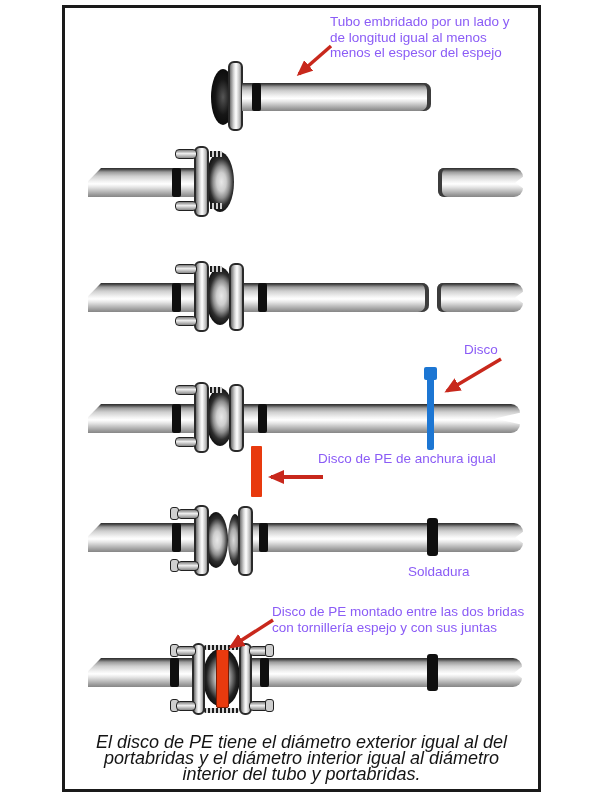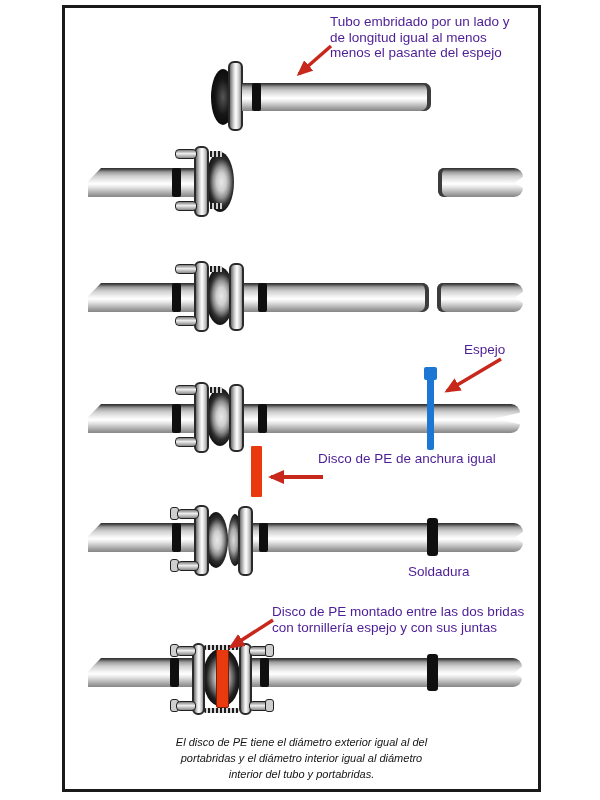--- a/index.html
+++ b/index.html
@@ -39,23 +39,23 @@
        background:repeating-linear-gradient(90deg,#1c1c1c 0 2px,#cfcfcf 2px 4px);}
   .thread{position:absolute;height:5px;border-radius:2px;
        background:repeating-linear-gradient(90deg,#1c1c1c 0 2px,#d6d6d6 2px 4px);}
 
   
   .blue{position:absolute;background:#1c76d3;border-radius:2px;}
   .orange{position:absolute;background:#e83a0e;border-radius:1px;}
   .pe-disc{position:absolute;background:#e83a0e;border:1px solid #7a1d05;border-radius:2px;}
 
   
-  .ann{position:absolute;font-size:13.5px;line-height:15.5px;color:#4c1d95;white-space:nowrap;}
+  .ann{position:absolute;font-size:13.5px;line-height:15.5px;color:#8b5cf6;white-space:nowrap;}
   .footer{position:absolute;left:65px;top:734px;width:473px;text-align:center;
-          font-style:italic;font-size:11px;line-height:16px;}
+          font-style:italic;font-size:18px;line-height:16px;}
 
   .arrows{position:absolute;left:0;top:0;pointer-events:none;}
 </style>
 </head>
 <body>
 
 <div class="page">
   <div class="frame"></div>
 
   <div>
@@ -156,24 +156,24 @@
     </defs>
     <line x1="331" y1="46" x2="299" y2="74" stroke="#c8281c" stroke-width="3.5" marker-end="url(#ah)"></line>
     <line x1="501" y1="359" x2="447" y2="391" stroke="#c8281c" stroke-width="3.5" marker-end="url(#ah)"></line>
     <line x1="323" y1="477" x2="271" y2="477" stroke="#c8281c" stroke-width="4" marker-end="url(#ah)"></line>
     <line x1="273" y1="620" x2="231" y2="647" stroke="#c8281c" stroke-width="3.5" marker-end="url(#ah)"></line>
   </svg>
 
   <div class="ann" style="left:330px;top:14px">
     <div>Tubo embridado por un lado y</div>
     <div>de longitud igual al menos</div>
-    <div>menos el pasante del espejo</div>
+    <div>menos el espesor del espejo</div>
   </div>
 
-  <div class="ann" style="left:464px;top:342px">Espejo</div>
+  <div class="ann" style="left:464px;top:342px">Disco</div>
 
   <div class="ann" style="left:318px;top:451px">
     <div>Disco de PE de anchura igual</div>
   </div>
 
   <div class="ann" style="left:408px;top:564px">Soldadura</div>
 
   <div class="ann" style="left:272px;top:604px">
     <div>Disco de PE montado entre las dos bridas</div>
     <div>con tornillería espejo y con sus juntas</div>

